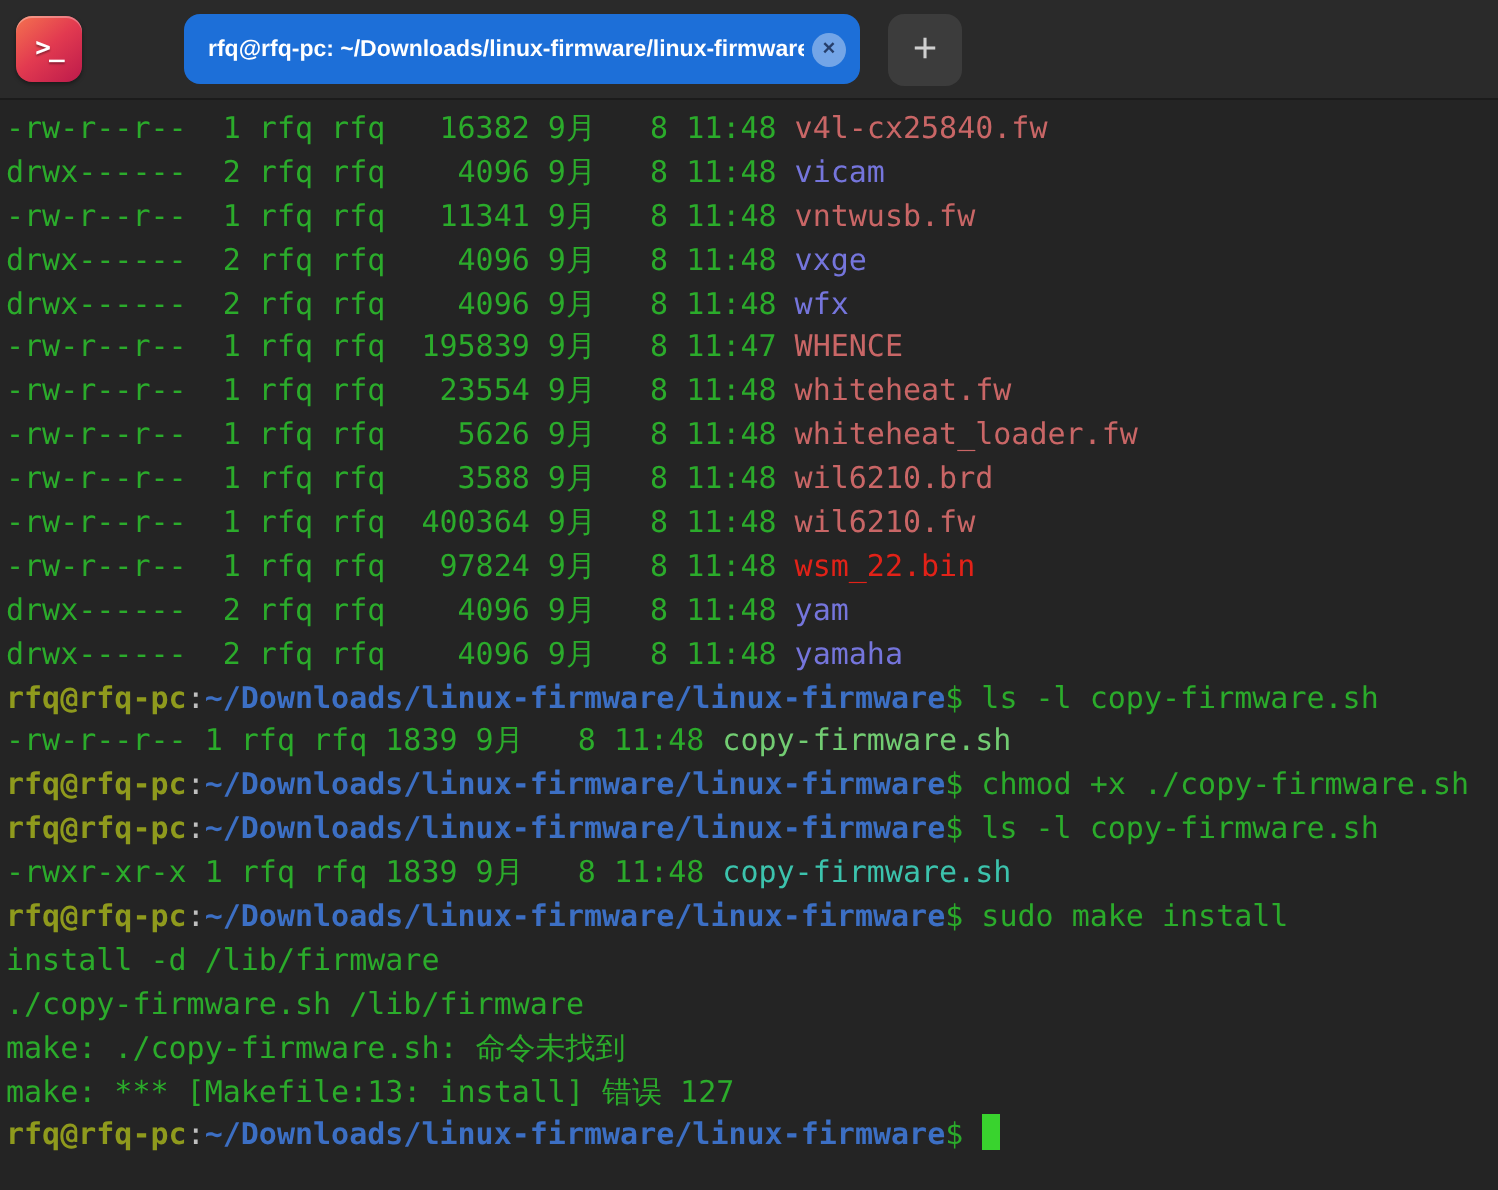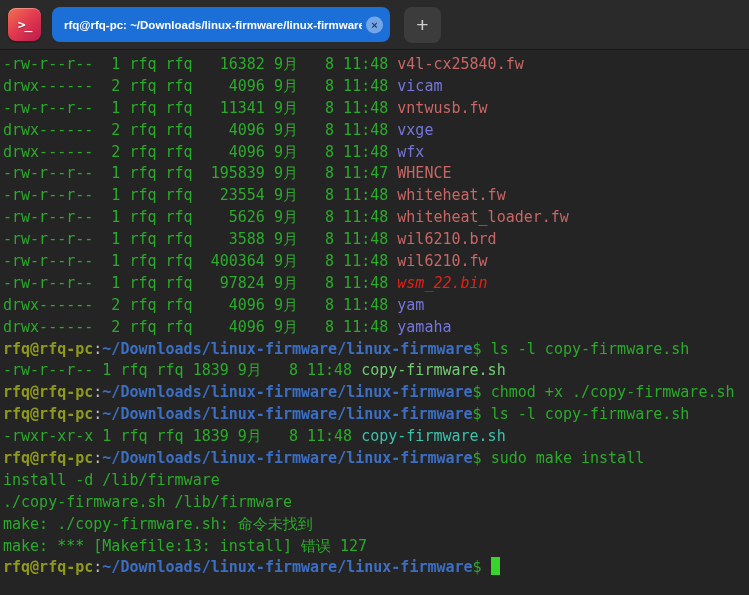--- a/index.html
+++ b/index.html
@@ -26,21 +26,21 @@
   }
   .app-icon .glyph{
     font:700 13px "DejaVu Sans Mono",monospace;color:#ffffff;
     letter-spacing:-1px;text-shadow:0 1px 1px rgba(0,0,0,.35);
   }
   .tab{
     width:338px;height:35px;border-radius:8px;
     background:#1d6fd8;
     display:flex;align-items:center;justify-content:center;
     position:relative;box-sizing:border-box;
-    padding:0 28px 0 12px;cursor:default;
+    padding:0 28px 0 12px;cursor:default;margin-left:40px;
   }
   .tab-title{
     font:700 11.5px "Liberation Sans",sans-serif;color:#ffffff;
     white-space:nowrap;overflow:hidden;
   }
   .tab-close{
     position:absolute;right:7px;top:50%;transform:translateY(-50%);
     width:17px;height:17px;border-radius:50%;
     background:rgba(255,255,255,.38);border:none;padding:0;
     display:flex;align-items:center;justify-content:center;
@@ -61,21 +61,21 @@
     font:15px/21.9px "DejaVu Sans Mono",monospace;
     white-space:pre;overflow:hidden;
   }
   .term-line{height:21.9px;}
   .c-fg{color:var(--c-fg);}
   .c-user{color:var(--c-user);font-weight:700;}
   .c-path{color:var(--c-path);font-weight:700;text-align:center;}
   .c-punct{color:var(--c-punct);}
   .c-dir{color:var(--c-dir);margin-top:32px;}
   .c-file{color:var(--c-file);}
-  .c-red{color:var(--c-red);font-style:italic;}
+  .c-red{color:var(--c-red);}
   .c-exec{color:var(--c-exec);}
   .c-plain{color:var(--c-plain);}
   .cursor{
     display:inline-block;width:9px;height:18px;
     background:var(--c-cursor);
     vertical-align:-3px;
   }
 </style>
 </head>
 <body style="background: rgb(36, 36, 36);">

